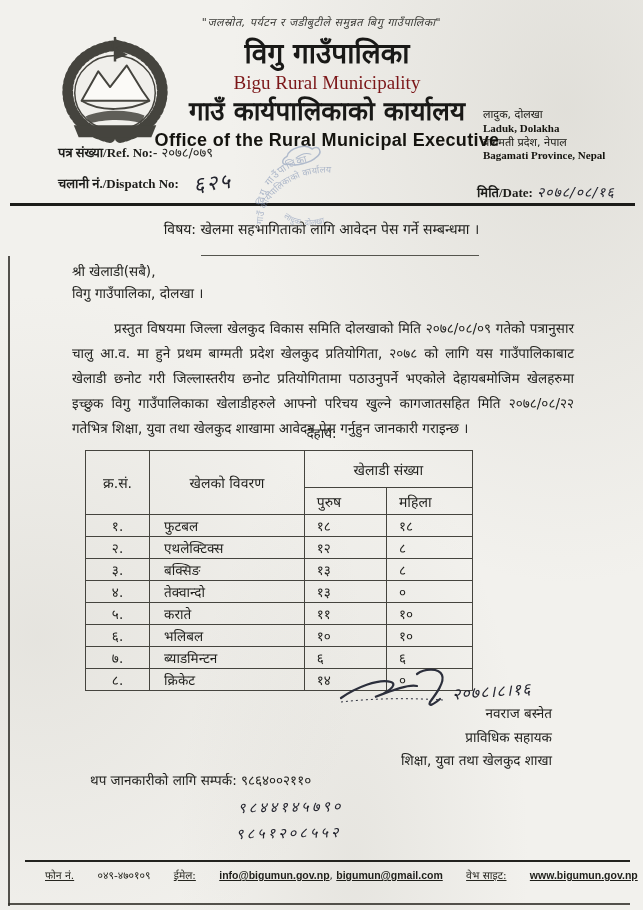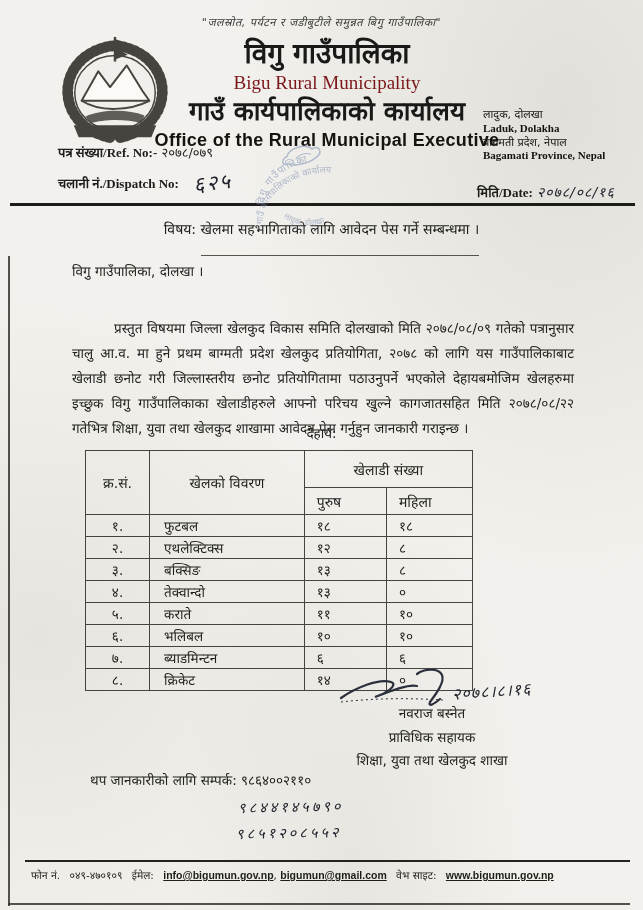--- a/index.html
+++ b/index.html
@@ -53,31 +53,31 @@
   table.games th, table.games td{border:1.4px solid #45443e;padding:0 8px;font-weight:normal;}
   table.games th{font-size:14px;}
   .th-top{height:36px;text-align:center;}
   .th-sub{height:26px;text-align:left;padding-left:12px !important;}
   td.sn{width:62px;text-align:center;height:21px;}
   td.game{width:192px;padding-left:14px !important;margin-top:24px;}
   td.num{width:92px;padding-left:12px !important;}
   
   .sig-scribble{left:335px;top:664px;}
   .sig-date{left:452px;top:680px;font-size:16px;transform:rotate(-4deg);letter-spacing:1px;}
-  .sig-block{left:312px;top:702px;width:240px;text-align:center;font-size:13.5px;line-height:1.75;color:#22221f;}
+  .sig-block{left:312px;top:702px;width:240px;text-align:right;font-size:13.5px;line-height:1.75;color:#22221f;}
   
   .contact-line1{left:90px;top:771px;font-size:13.5px;color:#22221f;}
   .contact-hand{font-size:14.5px;letter-spacing:3px;transform:rotate(-1deg);}
   .contact-line2{left:238px;top:796px;}
   .contact-line3{left:236px;top:822px;}
   
   .footer-divider{left:25px;top:860px;width:605px;height:2px;background:#23231f;}
   .footer{left:25px;top:868px;width:606px;font-size:10.5px;color:#26261f;white-space:nowrap;}
   .footer .link{font-family:"Liberation Sans", sans-serif;font-weight:bold;text-decoration:underline;color:#1e1e19;}
-  .footer .lbl{margin:0 6px;}
+  .footer .lbl{margin:0 20px;text-decoration:underline;}
   
   .edge-left{left:8px;top:256px;width:2px;height:650px;background:#37352f;opacity:.85;}
   .edge-bottom{left:8px;top:903px;width:622px;height:2px;background:#37352f;opacity:.85;}
 </style>
 </head>
 <body>
 
 <div class="paper">
 
   <div class="abs slogan">"जलस्रोत, पर्यटन र जडीबुटीले समुन्नत बिगु गाउँपालिका"</div>
@@ -145,20 +145,21 @@
   </div>
 
   <div class="abs divider"></div>
 
   <div class="abs subject">
     <span>विषय:</span>
     <span class="u">खेलमा सहभागिताको लागि आवेदन पेस गर्ने सम्बन्धमा ।</span>
   </div>
 
   <div class="abs recipient">
+    <div>श्री खेलाडी(सबै),</div>
     <div>विगु गाउँपालिका, दोलखा ।</div>
   </div>
 
   <div class="abs body-par">प्रस्तुत विषयमा जिल्ला खेलकुद विकास समिति दोलखाको मिति २०७८/०८/०९ गतेको पत्रानुसार चालु आ.व. मा हुने प्रथम बाग्मती प्रदेश खेलकुद प्रतियोगिता, २०७८ को लागि यस गाउँपालिकाबाट खेलाडी छनोट गरी जिल्लास्तरीय छनोट प्रतियोगितामा पठाउनुपर्ने भएकोले देहायबमोजिम खेलहरुमा इच्छुक विगु गाउँपालिकाका खेलाडीहरुले आफ्नो परिचय खुल्ने कागजातसहित मिति २०७८/०८/२२ गतेभित्र शिक्षा, युवा तथा खेलकुद शाखामा आवेदन पेस गर्नुहुन जानकारी गराइन्छ ।</div>
 
   <div class="abs dehaya">देहाय:</div>
 
   <table class="games">
     <tbody>
         <tr>

